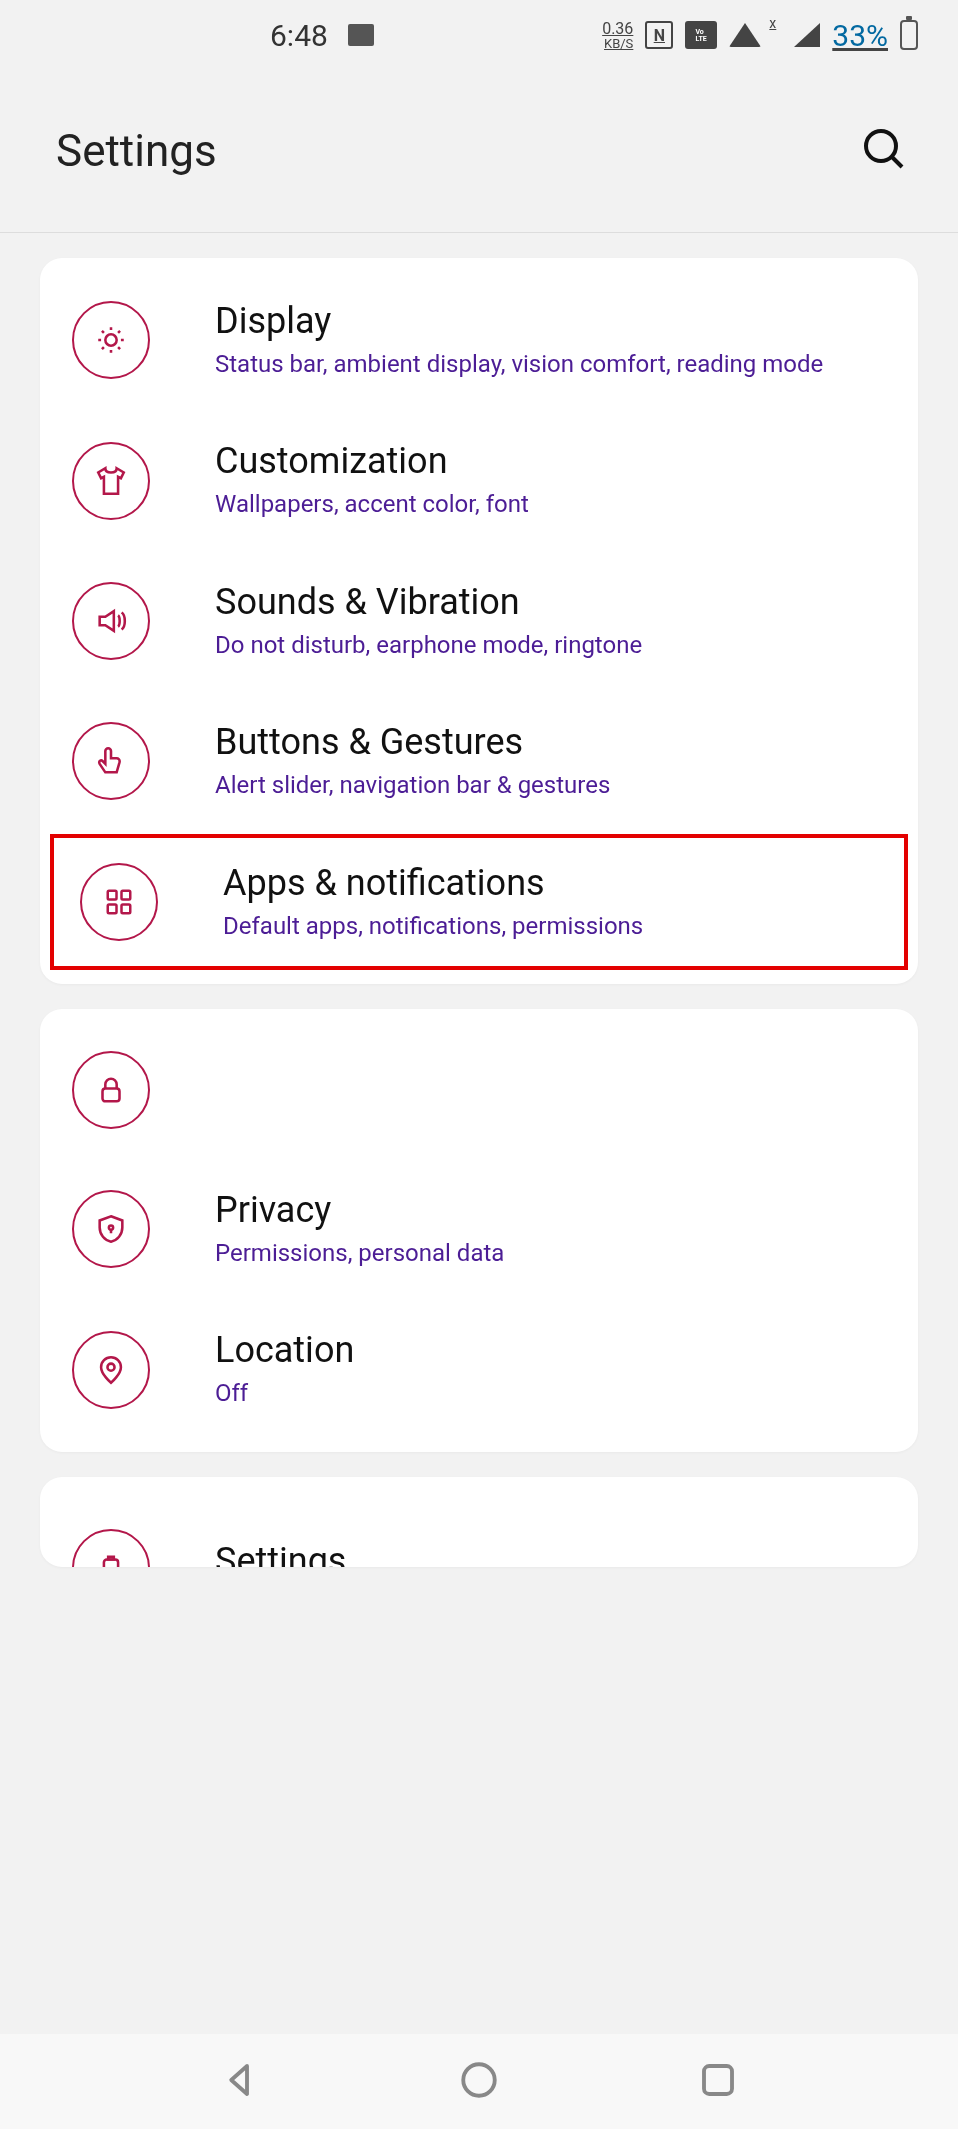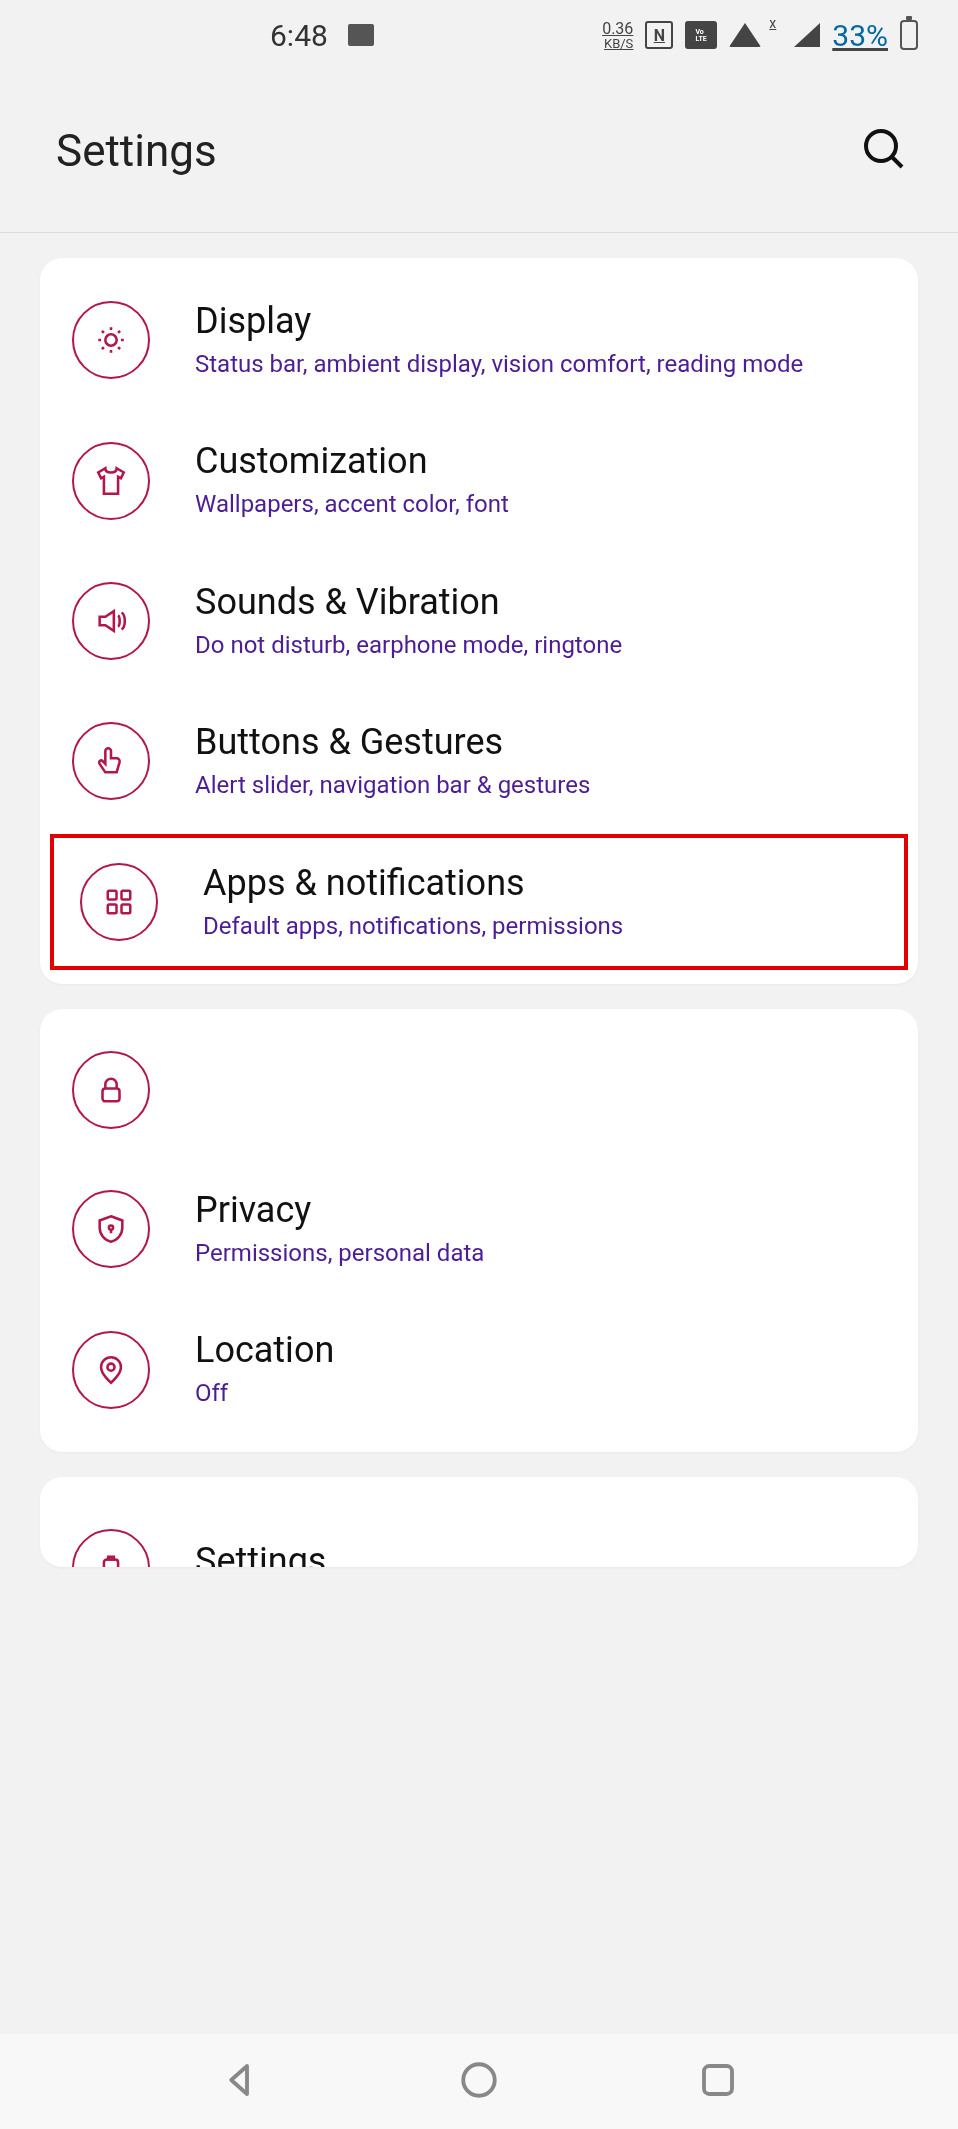--- a/index.html
+++ b/index.html
@@ -95,21 +95,21 @@
     border-radius: 22px;
     margin: 25px 40px;
     padding: 12px 0;
     box-shadow: 0 1px 3px rgba(0,0,0,0.04);
   }
 
   .row {
     display: flex;
     align-items: center;
     padding: 30px 32px;
-    gap: 45px;
+    gap: 65px;
   }
   .row.highlight {
     outline: 4px solid #e30000;
     outline-offset: -6px;
     margin: 0 8px;
   }
   .icon-circle {
     width: 78px; height: 78px; min-width: 78px;
     border: 2.5px solid #b3174a;
     border-radius: 50%;

